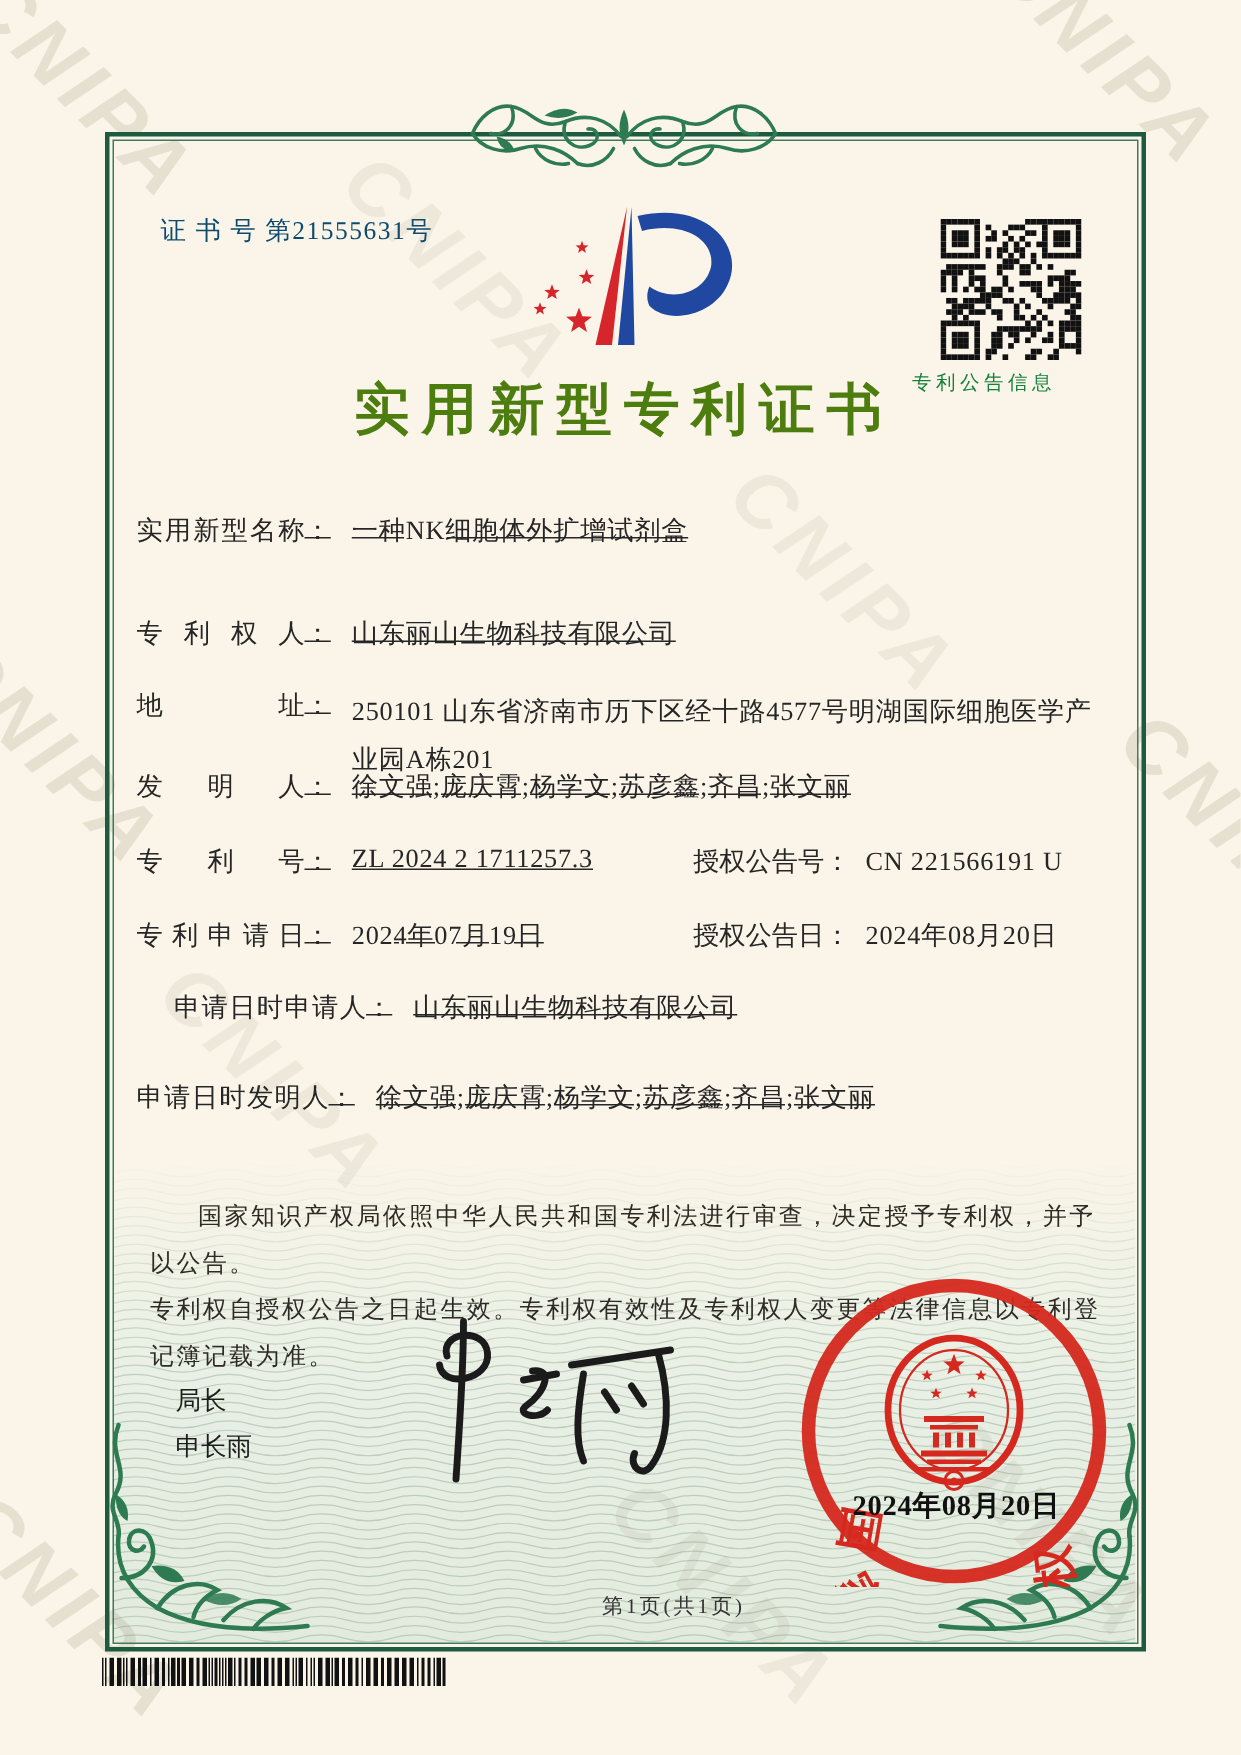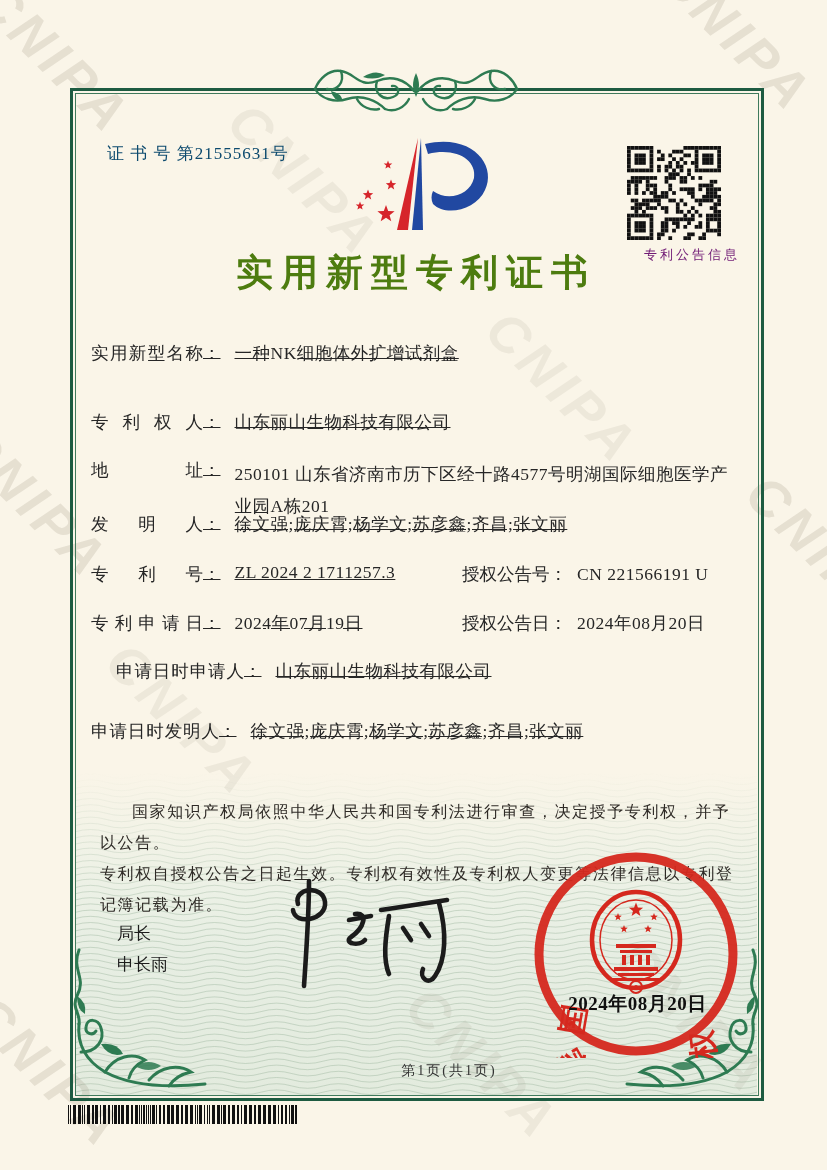--- a/index.html
+++ b/index.html
@@ -22,21 +22,21 @@
 
   
   #frame-outer{left:70px;top:88px;width:688px;height:1007px;border:3px solid #1d5b41;z-index:3;}
   #frame-inner{position:absolute;left:2px;top:2px;right:2px;bottom:2px;border:1px solid #3f7a5c;}
   .ornament{z-index:4;}
 
   
   #cert-no{left:107px;top:142px;font-size:17px;letter-spacing:1px;color:#0c4a6e;z-index:5;}
   #cnipa-logo{left:338px;top:126px;width:180px;height:114px;z-index:5;}
   #qr{left:627px;top:146px;width:94px;height:94px;z-index:5;}
-  #qr-label{left:608px;top:246px;width:132px;text-align:right;font-size:13px;letter-spacing:3px;color:#701a75;z-index:5;}
+  #qr-label{left:608px;top:246px;width:132px;text-align:left;font-size:13px;letter-spacing:3px;color:#15803d;z-index:5;}
   #page-title{left:70px;top:248px;width:692px;text-align:center;font-size:37px;font-weight:700;
       letter-spacing:8px;color:#4d7c0f;z-index:5;}
 
   
   .row{position:absolute;left:91px;font-size:17.5px;z-index:5;white-space:nowrap;text-decoration:underline;}
   .row .jlabel{display:inline-block;width:112px;text-align:justify;text-align-last:justify;vertical-align:top;}
   .row .jlabel.wide{width:128px;}
   .row .colon{vertical-align:top;}
   .row .val{margin-left:14px;letter-spacing:.5px;vertical-align:top;}
   .row .val.wrap{display:inline-block;width:506px;white-space:normal;line-height:32px;}

